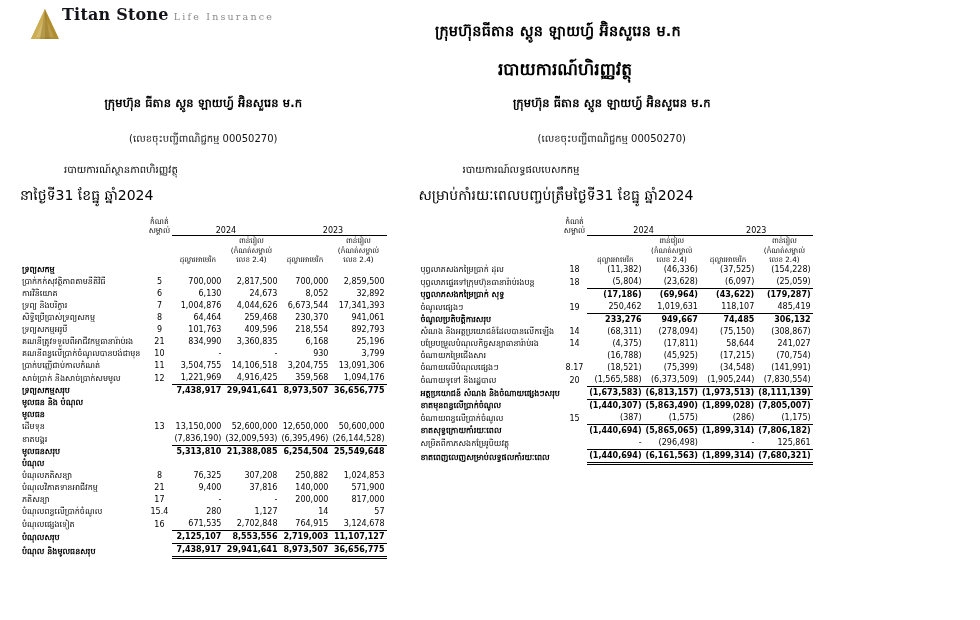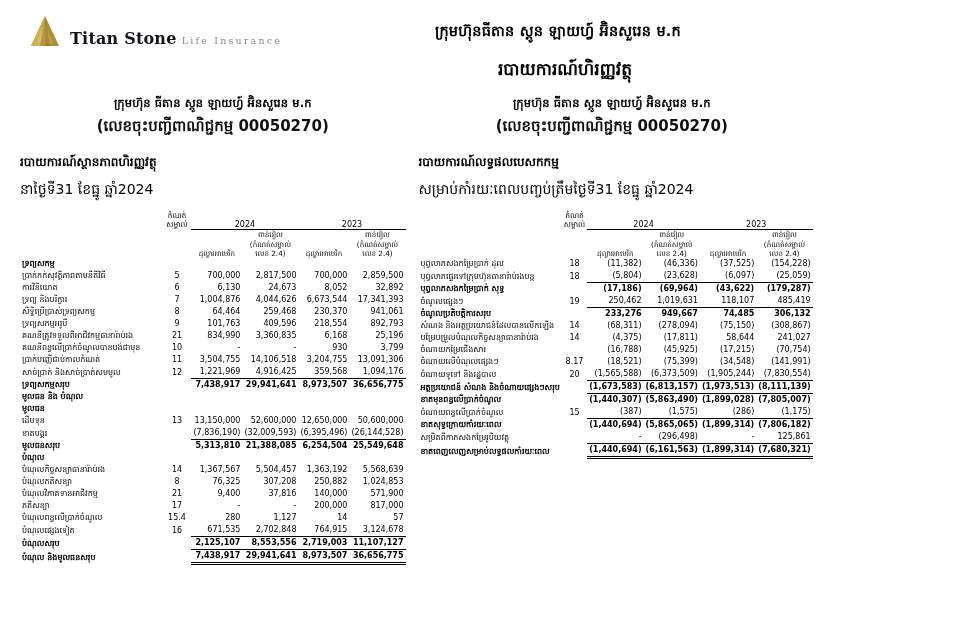--- a/index.html
+++ b/index.html
@@ -15,24 +15,23 @@
   }
 
   
   .doc-header {
     position: relative;
     height: 96px;
   }
   .logo-block {
     position: absolute;
     left: 28px;
-    top: 14px;
+    top: 7px;
     display: flex;
-    align-items: flex-end;
-    gap: 8px;
+    align-items: flex-start;
   }
   .logo-mark {
     width: 34px;
     height: 34px;
     position: relative;
   }
   .logo-mark svg { display: block; }
   .logo-text { line-height: 1.05; }
   .logo-title {
     font-family: "DejaVu Serif", "Liberation Serif", serif;
@@ -67,41 +66,41 @@
     text-align: center;
     font-size: 17px;
     font-weight: bold;
   }
 
   
   .sheets {
     display: flex;
     width: 825px;
     padding: 0 14px;
-    gap: 1px;
+    gap: 20px;
   }
   .sheet { width: 50%; padding: 0 6px; }
 
   .sheet-head { text-align: center; }
   .sheet-co {
     font-size: 11.5px;
     font-weight: bold;
     letter-spacing: .1px;
   }
   .sheet-reg {
-    font-size: 15px;
-    margin-top: 3px;
+    font-size: 10px;
+    margin-top: 19px;
     color: #111;
-    font-weight: bold;
   }
   .sheet-stmt {
-    font-size: 12px;
-    font-weight: bold;
+    font-size: 10px;
+    font-weight: normal;
     margin-top: 16px;
     text-align: left;
+    margin-left: 44px;
   }
   .sheet-period {
     font-size: 14px;
     margin-top: 8px;
     text-align: left;
   }
 
   
   table.fin {
     width: 100%;
@@ -343,28 +342,20 @@
           </tr>
           <tr class="tight">
             <td class="c-label txt-b">បំណុល</td>
             <td class="c-note"></td>
             <td class="c-num txt-b"></td>
             <td class="c-num txt-b"></td>
             <td class="c-num txt-b"></td>
             <td class="c-num txt-b"></td>
           </tr>
           <tr class="tight">
-            <td class="c-label">បំណុលកិច្ចសន្យាធានារ៉ាប់រង</td>
-            <td class="c-note">14</td>
-            <td class="c-num">1,367,567</td>
-            <td class="c-num">5,504,457</td>
-            <td class="c-num">1,363,192</td>
-            <td class="c-num">5,568,639</td>
-          </tr>
-          <tr class="tight">
             <td class="c-label">បំណុលភតិសន្យា</td>
             <td class="c-note">8</td>
             <td class="c-num">76,325</td>
             <td class="c-num">307,208</td>
             <td class="c-num">250,882</td>
             <td class="c-num">1,024,853</td>
           </tr>
           <tr class="tight">
             <td class="c-label">បំណុលវិភាគទានអាជីវកម្ម</td>
             <td class="c-note">21</td>

